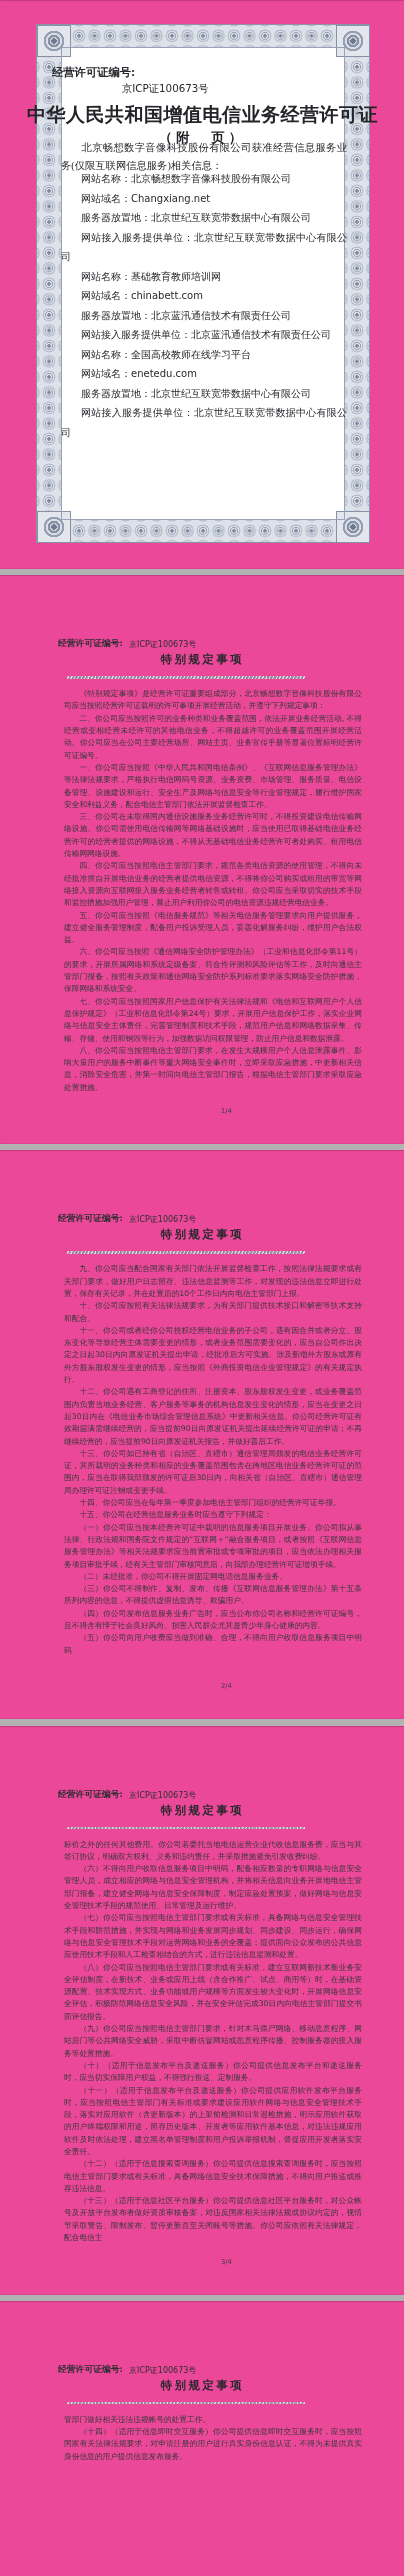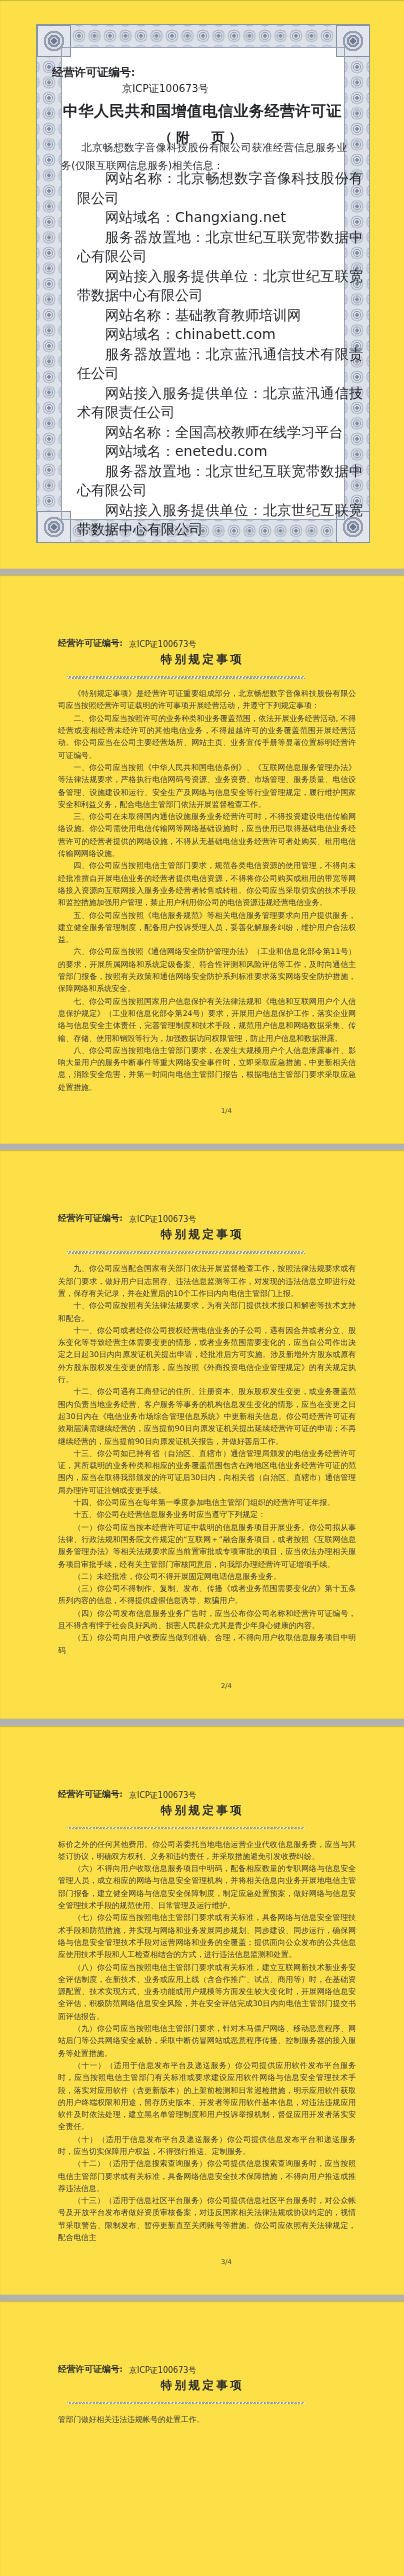--- a/index.html
+++ b/index.html
@@ -6,21 +6,21 @@
   body{
     width:405px;
     background:#b2b2b2;
     font-family:"DejaVu Sans","Liberation Sans",sans-serif;
     color:#303237;
   }
   .page{
     position:relative;
     width:405px;
     height:569px;
-    background:#fde047;
+    background:#ec4899;
     margin:0 0 6.2px 0;
     overflow:hidden;
     box-shadow:inset 0 1px 1px rgba(0,0,0,.18), inset 0 -0.5px 0 rgba(0,0,0,.12);
   }
   .page:last-child{height:571px;margin-bottom:0;}
 
   
   .cert-frame{
     position:absolute;left:36px;top:24px;width:332px;height:517px;
     border:0.5px solid #8b95a8;
@@ -54,43 +54,43 @@
   .corner.tl{left:-0.5px;top:-0.5px;}
   .corner.tr{right:-0.5px;top:-0.5px;}
   .corner.bl{left:-0.5px;bottom:-0.5px;}
   .corner.br{right:-0.5px;bottom:-0.5px;}
 
   .cert-lic{position:absolute;left:52px;top:65px;font-size:11.3px;font-weight:bold;
     font-family:"DejaVu Serif","Liberation Serif",serif;color:#26282c;}
   .cert-lic-val{position:absolute;left:122px;top:82px;font-size:10.3px;font-weight:normal;
     font-family:"DejaVu Sans","Liberation Sans",sans-serif;color:#26282c;}
   .cert-title{position:absolute;left:0;top:102px;width:100%;text-align:center;
-    font-size:15px;font-weight:bold;letter-spacing:0.5px;color:#222428;
+    font-size:19px;font-weight:bold;letter-spacing:0.5px;color:#222428;
     font-family:"DejaVu Serif","Liberation Serif",serif;}
   .cert-subtitle{position:absolute;left:0;top:129px;width:100%;text-align:center;
     font-size:13.4px;font-weight:bold;letter-spacing:4.1px;color:#222428;
     font-family:Liberation Serif, serif;}
   .cert-intro{position:absolute;left:61px;top:139px;width:286px;
-    font-size:10.3px;line-height:17.5px;text-indent:2em;text-align:justify;color:#26282c;}
+    font-size:10.3px;line-height:17.5px;text-indent:2em;text-align:justify;color:#26282c;font-family:Liberation Serif, serif;}
   .cert-entries{position:absolute;left:61px;top:169px;width:286px;
-    font-size:14px;line-height:19.5px;text-align:justify;color:#26282c;margin-left:16px;}
+    font-size:10px;line-height:19.5px;text-align:justify;color:#26282c;}
   .cert-entries p{margin:0;text-indent:2em;}
 
   
   .p-header{position:absolute;left:58px;top:55px;white-space:nowrap;margin-top:8px;}
   .p-header .lbl{font-size:8.8px;font-weight:bold;color:#2c2e33;
     font-family:"DejaVu Serif","Liberation Serif",serif;}
   .p-header .val{font-size:8px;color:#2c2e33;margin-left:3.6px;position:relative;top:1px;}
   .p-title{position:absolute;left:0;top:77px;width:100%;text-align:center;
     font-size:11.3px;font-weight:bold;letter-spacing:2.6px;color:#26282c;
     font-family:"DejaVu Serif","Liberation Serif",serif;}
   .zigzag{position:absolute;left:67px;top:101px;width:238px;height:2.6px;
     background:repeating-linear-gradient(115deg,#9aa0ab 0 1px,#e8eaee 1px 2.1px,#858c99 2.1px 3.1px);
     opacity:.85;}
-  .p-body{position:absolute;left:58px;top:113px;width:298px;
+  .p-body{position:absolute;left:64px;top:113px;width:298px;
     font-size:7.7px;line-height:12.3px;text-align:justify;color:#36383c;}
   .p-body p{margin:0;text-indent:2em;}
   .p-body p.cont{text-indent:0;}
   .page-no{position:absolute;left:0;bottom:29px;width:100%;text-align:center;
     font-size:6.7px;color:#3a3c40;padding-left:24px;}
 </style>
 </head>
 <body>
 
 <div class="page">
@@ -159,53 +159,54 @@
   <div class="p-body">
     <p>九、你公司应当配合国家有关部门依法开展监督检查工作，按照法律法规要求或有关部门要求，做好用户日志留存、违法信息监测等工作，对发现的违法信息立即进行处置，保存有关记录，并在处置后的10个工作日内向电信主管部门上报。</p>
     <p>十、你公司应按照有关法律法规要求，为有关部门提供技术接口和解密等技术支持和配合。</p>
     <p>十一、你公司或者经你公司授权经营电信业务的子公司，遇有因合并或者分立、股东变化等导致经营主体需要变更的情形，或者业务范围需要变化的，应当自公司作出决定之日起30日内向原发证机关提出申请，经批准后方可实施。涉及新增外方股东或原有外方股东股权发生变更的情形，应当按照《外商投资电信企业管理规定》的有关规定执行。</p>
     <p>十二、你公司遇有工商登记的住所、注册资本、股东股权发生变更，或业务覆盖范围内负责当地业务经营、客户服务等事务的机构信息发生变化的情形，应当在变更之日起30日内在《电信业务市场综合管理信息系统》中更新相关信息。你公司经营许可证有效期届满需继续经营的，应当提前90日向原发证机关提出延续经营许可证的申请；不再继续经营的，应当提前90日向原发证机关报告，并做好善后工作。</p>
     <p>十三、你公司如已持有省（自治区、直辖市）通信管理局颁发的电信业务经营许可证，其所载明的业务种类和相应的业务覆盖范围包含在跨地区电信业务经营许可证的范围内，应当在取得我部颁发的许可证后30日内，向相关省（自治区、直辖市）通信管理局办理许可证注销或变更手续。</p>
     <p>十四、你公司应当在每年第一季度参加电信主管部门组织的经营许可证年报。</p>
     <p>十五、你公司在经营信息服务业务时应当遵守下列规定：</p>
     <p>（一）你公司应当按本经营许可证中载明的信息服务项目开展业务。你公司拟从事法律、行政法规和国务院文件规定的“互联网＋”融合服务项目，或者按照《互联网信息服务管理办法》等相关法规要求应当前置审批或专项审批的项目，应当依法办理相关服务项目审批手续，经有关主管部门审核同意后，向我部办理经营许可证增项手续。</p>
     <p>（二）未经批准，你公司不得开展固定网电话信息服务业务。</p>
-    <p>（三）你公司不得制作、复制、发布、传播《或者业务范围需要变化的》第十五条所列内容的信息，不得提供虚假信息诱导、欺骗用户。</p>
+    <p>（三）你公司不得制作、复制、发布、传播《互联网信息服务管理办法》第十五条所列内容的信息，不得提供虚假信息诱导、欺骗用户。</p>
     <p>（四）你公司发布信息服务业务广告时，应当公布你公司名称和经营许可证编号，且不得含有悖于社会良好风尚、损害人民群众尤其是青少年身心健康的内容。</p>
     <p>（五）你公司向用户收费应当做到准确、合理，不得向用户收取信息服务项目中明码</p>
   </div>
   <div class="page-no">2/4</div>
 </div>
 
 <div class="page">
   <div class="p-header">
     <span class="lbl">经营许可证编号:</span>
     <span class="val">京ICP证100673号</span>
   </div>
   <div class="p-title">特别规定事项</div>
   <div class="zigzag"></div>
   <div class="p-body">
     <p class="cont">标价之外的任何其他费用。你公司若委托当地电信运营企业代收信息服务费，应当与其签订协议，明确双方权利、义务和违约责任，并采取措施避免引发收费纠纷。</p>
     <p>（六）不得向用户收取信息服务项目中明码，配备相应数量的专职网络与信息安全管理人员，成立相应的网络与信息安全管理机构，并将相关信息向业务开展地电信主管部门报备，建立健全网络与信息安全保障制度，制定应急处置预案，做好网络与信息安全管理技术手段的规范使用、日常管理及运行维护。</p>
     <p>（七）你公司应当按照电信主管部门要求或有关标准，具备网络与信息安全管理技术手段和防范措施，并实现与网络和业务发展同步规划、同步建设、同步运行，确保网络与信息安全管理技术手段对运营网络和业务的全覆盖；提供面向公众发布的公共信息应使用技术手段和人工检查相结合的方式，进行违法信息监测和处置。</p>
     <p>（八）你公司应当按照电信主管部门要求或有关标准，建立互联网新技术新业务安全评估制度，在新技术、业务或应用上线（含合作推广、试点、商用等）时，在基础资源配置、技术实现方式、业务功能或用户规模等方面发生较大变化时，开展网络信息安全评估，积极防范网络信息安全风险，并在安全评估完成30日内向电信主管部门提交书面评估报告。</p>
     <p>（九）你公司应当按照电信主管部门要求，针对木马僵尸网络、移动恶意程序、网站后门等公共网络安全威胁，采取中断仿冒网站或恶意程序传播、控制服务器的接入服务等处置措施。</p>
+    <p>（十）（适用于信息发布平台及递送服务）你公司提供信息发布平台和递送服务时，应当切实保障用户权益，不得强行推送、定制服务。</p>
     <p>（十一）（适用于信息发布平台及递送服务）你公司提供应用软件发布平台服务时，应当按照电信主管部门有关标准或要求建设应用软件网络与信息安全管理技术手段，落实对应用软件（含更新版本）的上架前检测和日常巡检措施，明示应用软件获取的用户终端权限和用途，留存历史版本、开发者等应用软件基本信息，对违法违规应用软件及时依法处理，建立黑名单管理制度和用户投诉举报机制，督促应用开发者落实安全责任。</p>
-    <p>（十）（适用于信息发布平台及递送服务）你公司提供信息发布平台和递送服务时，应当切实保障用户权益，不得强行推送、定制服务。</p>
     <p>（十二）（适用于信息搜索查询服务）你公司提供信息搜索查询服务时，应当按照电信主管部门要求或有关标准，具备网络信息安全技术保障措施，不得向用户推送或推荐违法信息。</p>
     <p>（十三）（适用于信息社区平台服务）你公司提供信息社区平台服务时，对公众帐号及开放平台发布者做好资质审核备案，对违反国家相关法律法规或协议约定的，视情节采取警告、限制发布、暂停更新直至关闭账号等措施。你公司应依照有关法律规定，配合电信主</p>
   </div>
   <div class="page-no">3/4</div>
 </div>
 
 <div class="page">
   <div class="p-header">
     <span class="lbl">经营许可证编号:</span>
     <span class="val">京ICP证100673号</span>
   </div>
   <div class="p-title">特别规定事项</div>
   <div class="zigzag"></div>
   <div class="p-body">
     <p class="cont">管部门做好相关违法违规帐号的处置工作。</p>
+    <p>（十四）（适用于信息即时交互服务）你公司提供信息即时交互服务时，应当按照国家有关法律法规要求，对申请注册的用户进行真实身份信息认证，不得为未提供真实身份信息的用户提供信息发布服务。</p>
   </div>
 
 </div>
 
 
 </body></html>

